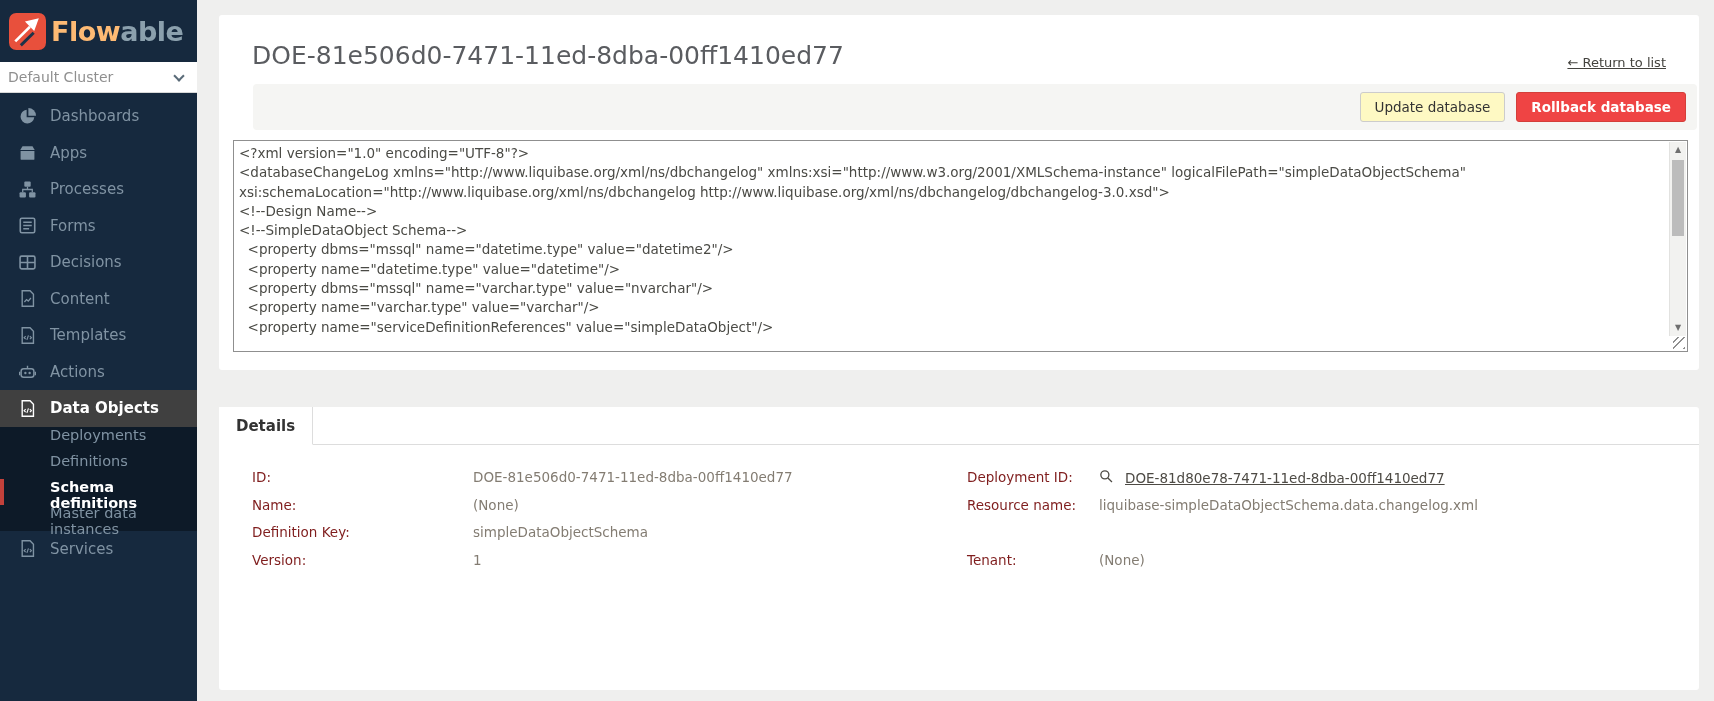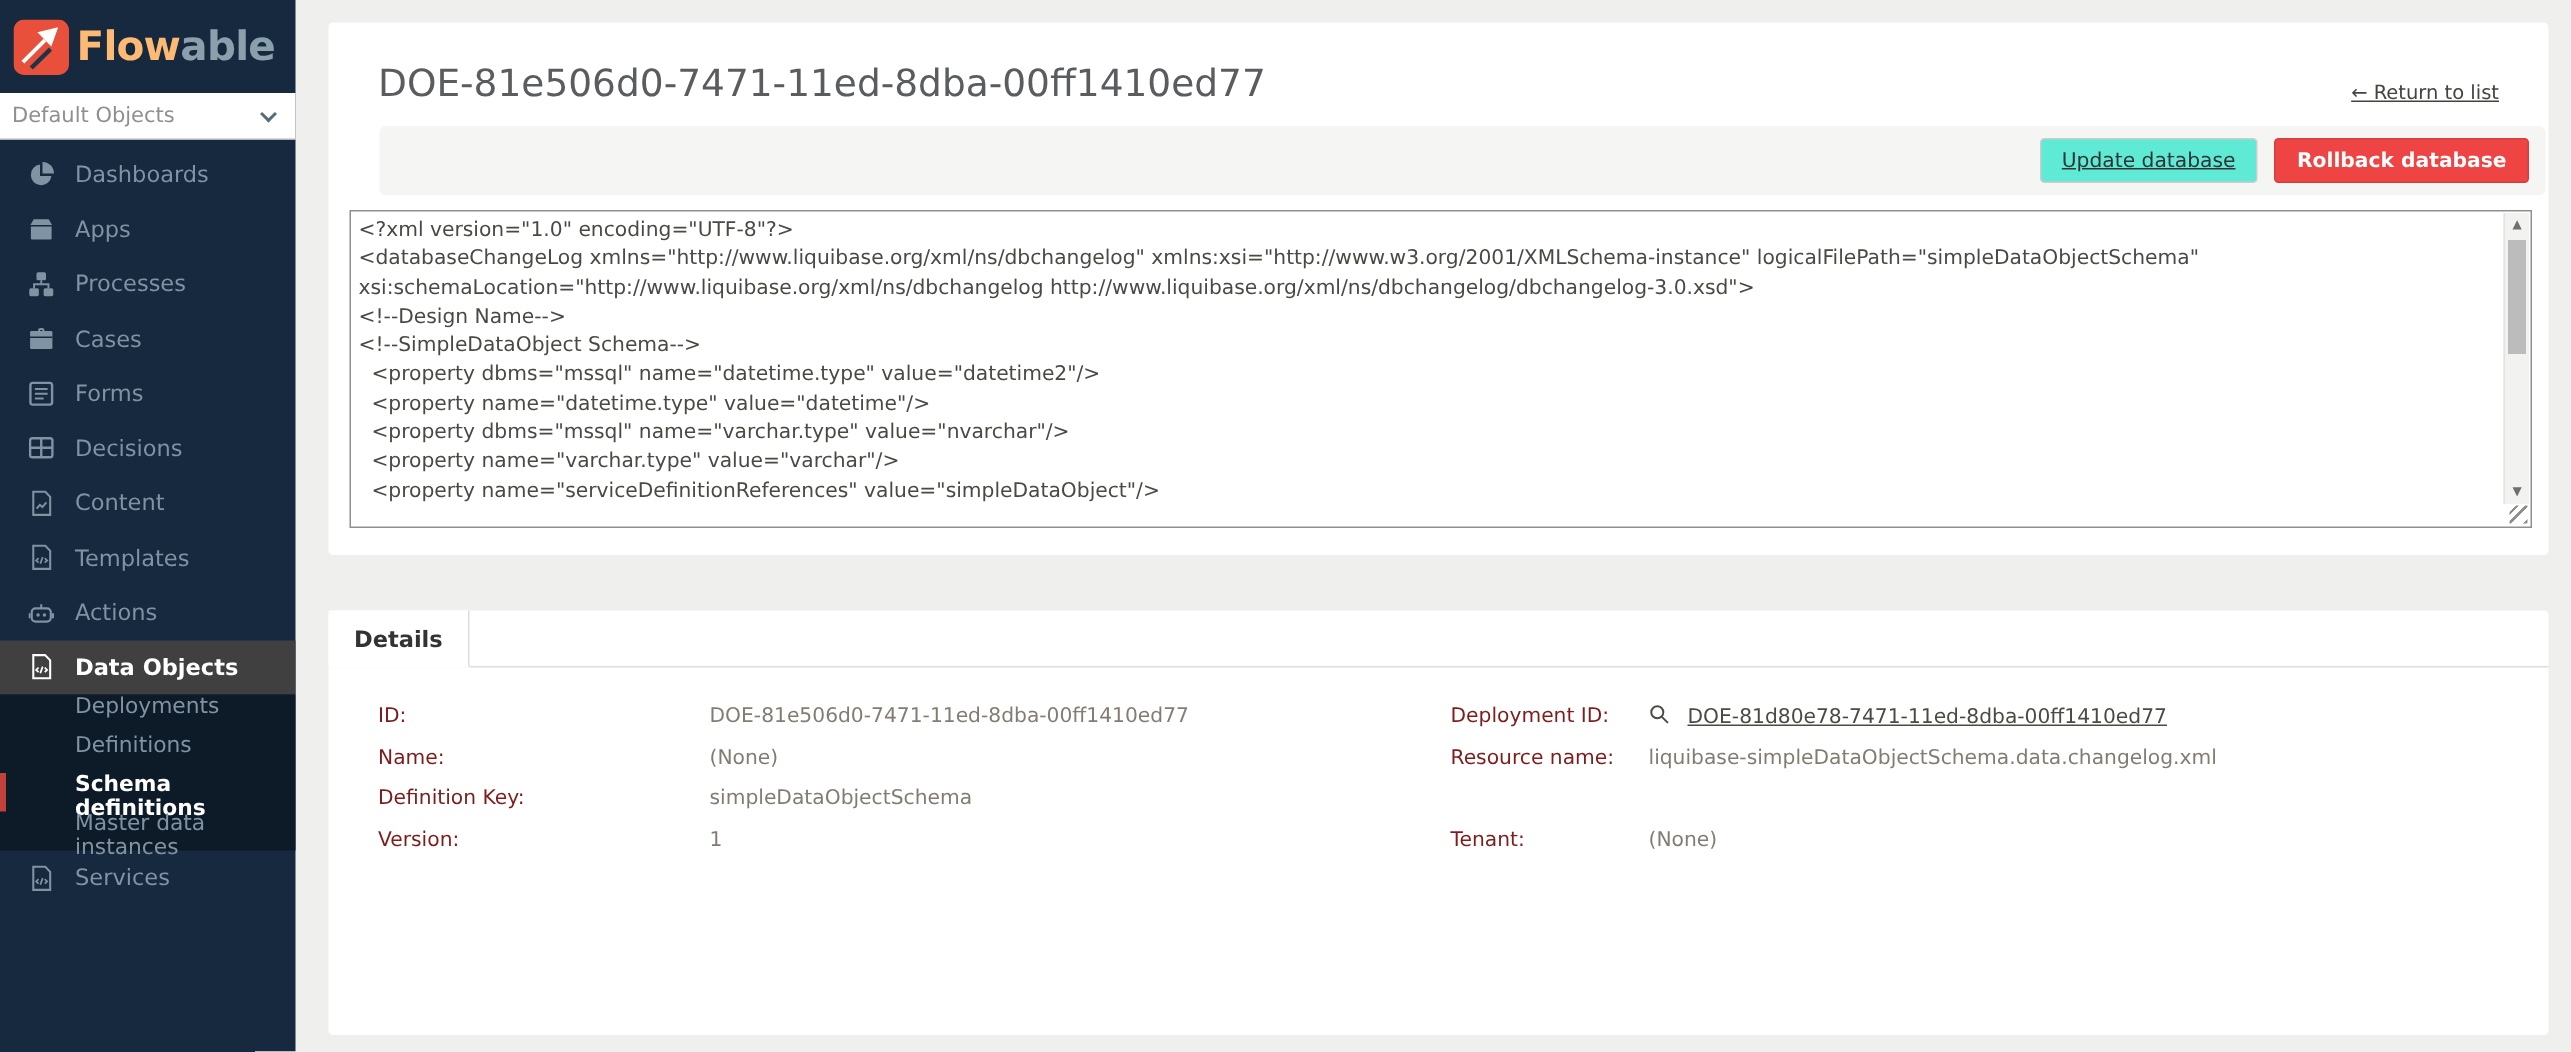--- a/index.html
+++ b/index.html
@@ -26,21 +26,21 @@
 
   
   .main { position:absolute; left:203px; top:0; width:1517px; height:701px; padding:15px 21px 0 16px; }
   .card { background:#ffffff; border-radius:3px; }
   .card1 { height:355px; }
   .card1-header { display:flex; justify-content:space-between; align-items:flex-start; padding:26px 33px 0 33px; }
   .page-title { font-size:25px; color:#5a5c60; font-weight:normal; }
   .return-link { font-size:13px; color:#44433e; text-decoration:underline; margin-top:14px; cursor:pointer; white-space:nowrap; }
   .toolbar-band { margin:14px 2px 10px 34px; height:46px; background:#f5f5f3; border-radius:4px; display:flex; align-items:center; justify-content:flex-end; gap:11px; padding-right:11px; }
   .btn { font-family:inherit; font-size:13.5px; height:30px; padding:0 14px; border-radius:3px; cursor:pointer; }
-  .btn-default { background:#5eead4; border:1px solid #cccccc; color:#333333;text-decoration:underline; }
+  .btn-default { background:#fef9c3; border:1px solid #cccccc; color:#333333; }
   .btn-danger { background:#ef4444; border:1px solid #d43f3a; color:#ffffff; font-weight:bold; }
   .xml-box { margin:0 11px 0 14px; height:212px; border:1px solid #8f8f8f; background:#ffffff; position:relative; overflow:hidden; cursor:text; }
   .xml-text { white-space:pre-wrap; font-size:13.5px; line-height:19.3px; color:#4a4a45; padding:3px 24px 3px 5px; }
   .sbar { position:absolute; top:1px; right:1px; bottom:15px; width:17px; background:#f2f2f0; border-left:1px solid #e2e2e0; }
   .sbar .arr { position:absolute; left:0; width:100%; text-align:center; font-size:8px; color:#6f6f6f; line-height:14px; cursor:pointer; }
   .arr.up { top:1px; } .arr.dn { bottom:1px; }
   .sbar .thumb { position:absolute; left:2px; width:12px; top:18px; height:76px; background:#bcbcbc; cursor:pointer; }
   .resize-h { position:absolute; right:2px; bottom:2px; width:12px; height:12px; cursor:nwse-resize;
     background:repeating-linear-gradient(135deg, transparent 0 3px, #8f8f8f 3px 4.5px, transparent 4.5px 7.5px, #8f8f8f 7.5px 9px, transparent 9px 12px); }
 
@@ -60,21 +60,21 @@
   <div class="logo-row">
     <svg class="logo-mark" viewBox="0 0 36 36">
       <rect x="0" y="0" width="36" height="36" rx="7" fill="#e8503c"></rect>
       <polygon points="29,5 15.5,8.2 24.5,17.5" fill="#ffffff"></polygon>
       <polygon points="7,28.5 5.2,26.7 19.5,12.5 21.3,14.3" fill="#ffffff"></polygon>
       <polygon points="10.5,30.5 23,18.2 25,20.2 12.5,32.5" fill="#1d3349"></polygon>
     </svg>
     <div class="logo-text"><span class="p1">Flow</span><span class="p2">able</span></div>
   </div>
   <div class="cluster-select">
-    <span class="val">Default Objects</span>
+    <span class="val">Default Cluster</span>
     <span class="chevron"></span>
   </div>
   <nav id="nav-main">
       <div class="nav-item">
         <span class="ico">
           <svg width="17" height="17" viewBox="0 0 16 16">
             <path fill="currentColor" d="M7.2 1.6A6.5 6.5 0 1 0 14.4 8.8H7.2z"></path>
             <path fill="currentColor" d="M8.8 0A7.2 7.2 0 0 1 16 7.2H8.8z"></path>
           </svg>
         </span>
@@ -92,29 +92,20 @@
       <div class="nav-item">
         <span class="ico">
           <svg width="17" height="17" viewBox="0 0 16 16">
             <rect fill="currentColor" x="5" y="0.5" width="6" height="5" rx="1"></rect>
             <rect fill="currentColor" x="0.5" y="10.5" width="6" height="5" rx="1"></rect>
             <rect fill="currentColor" x="9.5" y="10.5" width="6" height="5" rx="1"></rect>
             <path d="M8 5.5v2.5M3.5 10.5V8h9v2.5" fill="none" stroke="currentColor" stroke-width="1.2"></path>
           </svg>
         </span>
         <span>Processes</span>
-      </div>
-      <div class="nav-item">
-        <span class="ico">
-          <svg width="17" height="17" viewBox="0 0 16 16">
-            <path fill="currentColor" d="M6 3.5V3a1.5 1.5 0 0 1 1.5-1.5h1A1.5 1.5 0 0 1 10 3v.5h4.2a.8.8 0 0 1 .8.8V14a.8.8 0 0 1-.8.8H1.8A.8.8 0 0 1 1 14V4.3a.8.8 0 0 1 .8-.8H6zm1.3 0h1.4V3a.2.2 0 0 0-.2-.2H7.5a.2.2 0 0 0-.2.2z"></path>
-            <path d="M1 7.4h14" stroke="#16293e" stroke-width="1"></path>
-          </svg>
-        </span>
-        <span>Cases</span>
       </div>
       <div class="nav-item">
         <span class="ico">
           <svg width="17" height="17" viewBox="0 0 16 16">
             <rect x="1.2" y="1.2" width="13.6" height="13.6" rx="1.5" fill="none" stroke="currentColor" stroke-width="1.5"></rect>
             <path d="M4 5h8M4 8h8M4 11h5.5" stroke="currentColor" stroke-width="1.3" fill="none"></path>
           </svg>
         </span>
         <span>Forms</span>
       </div>

